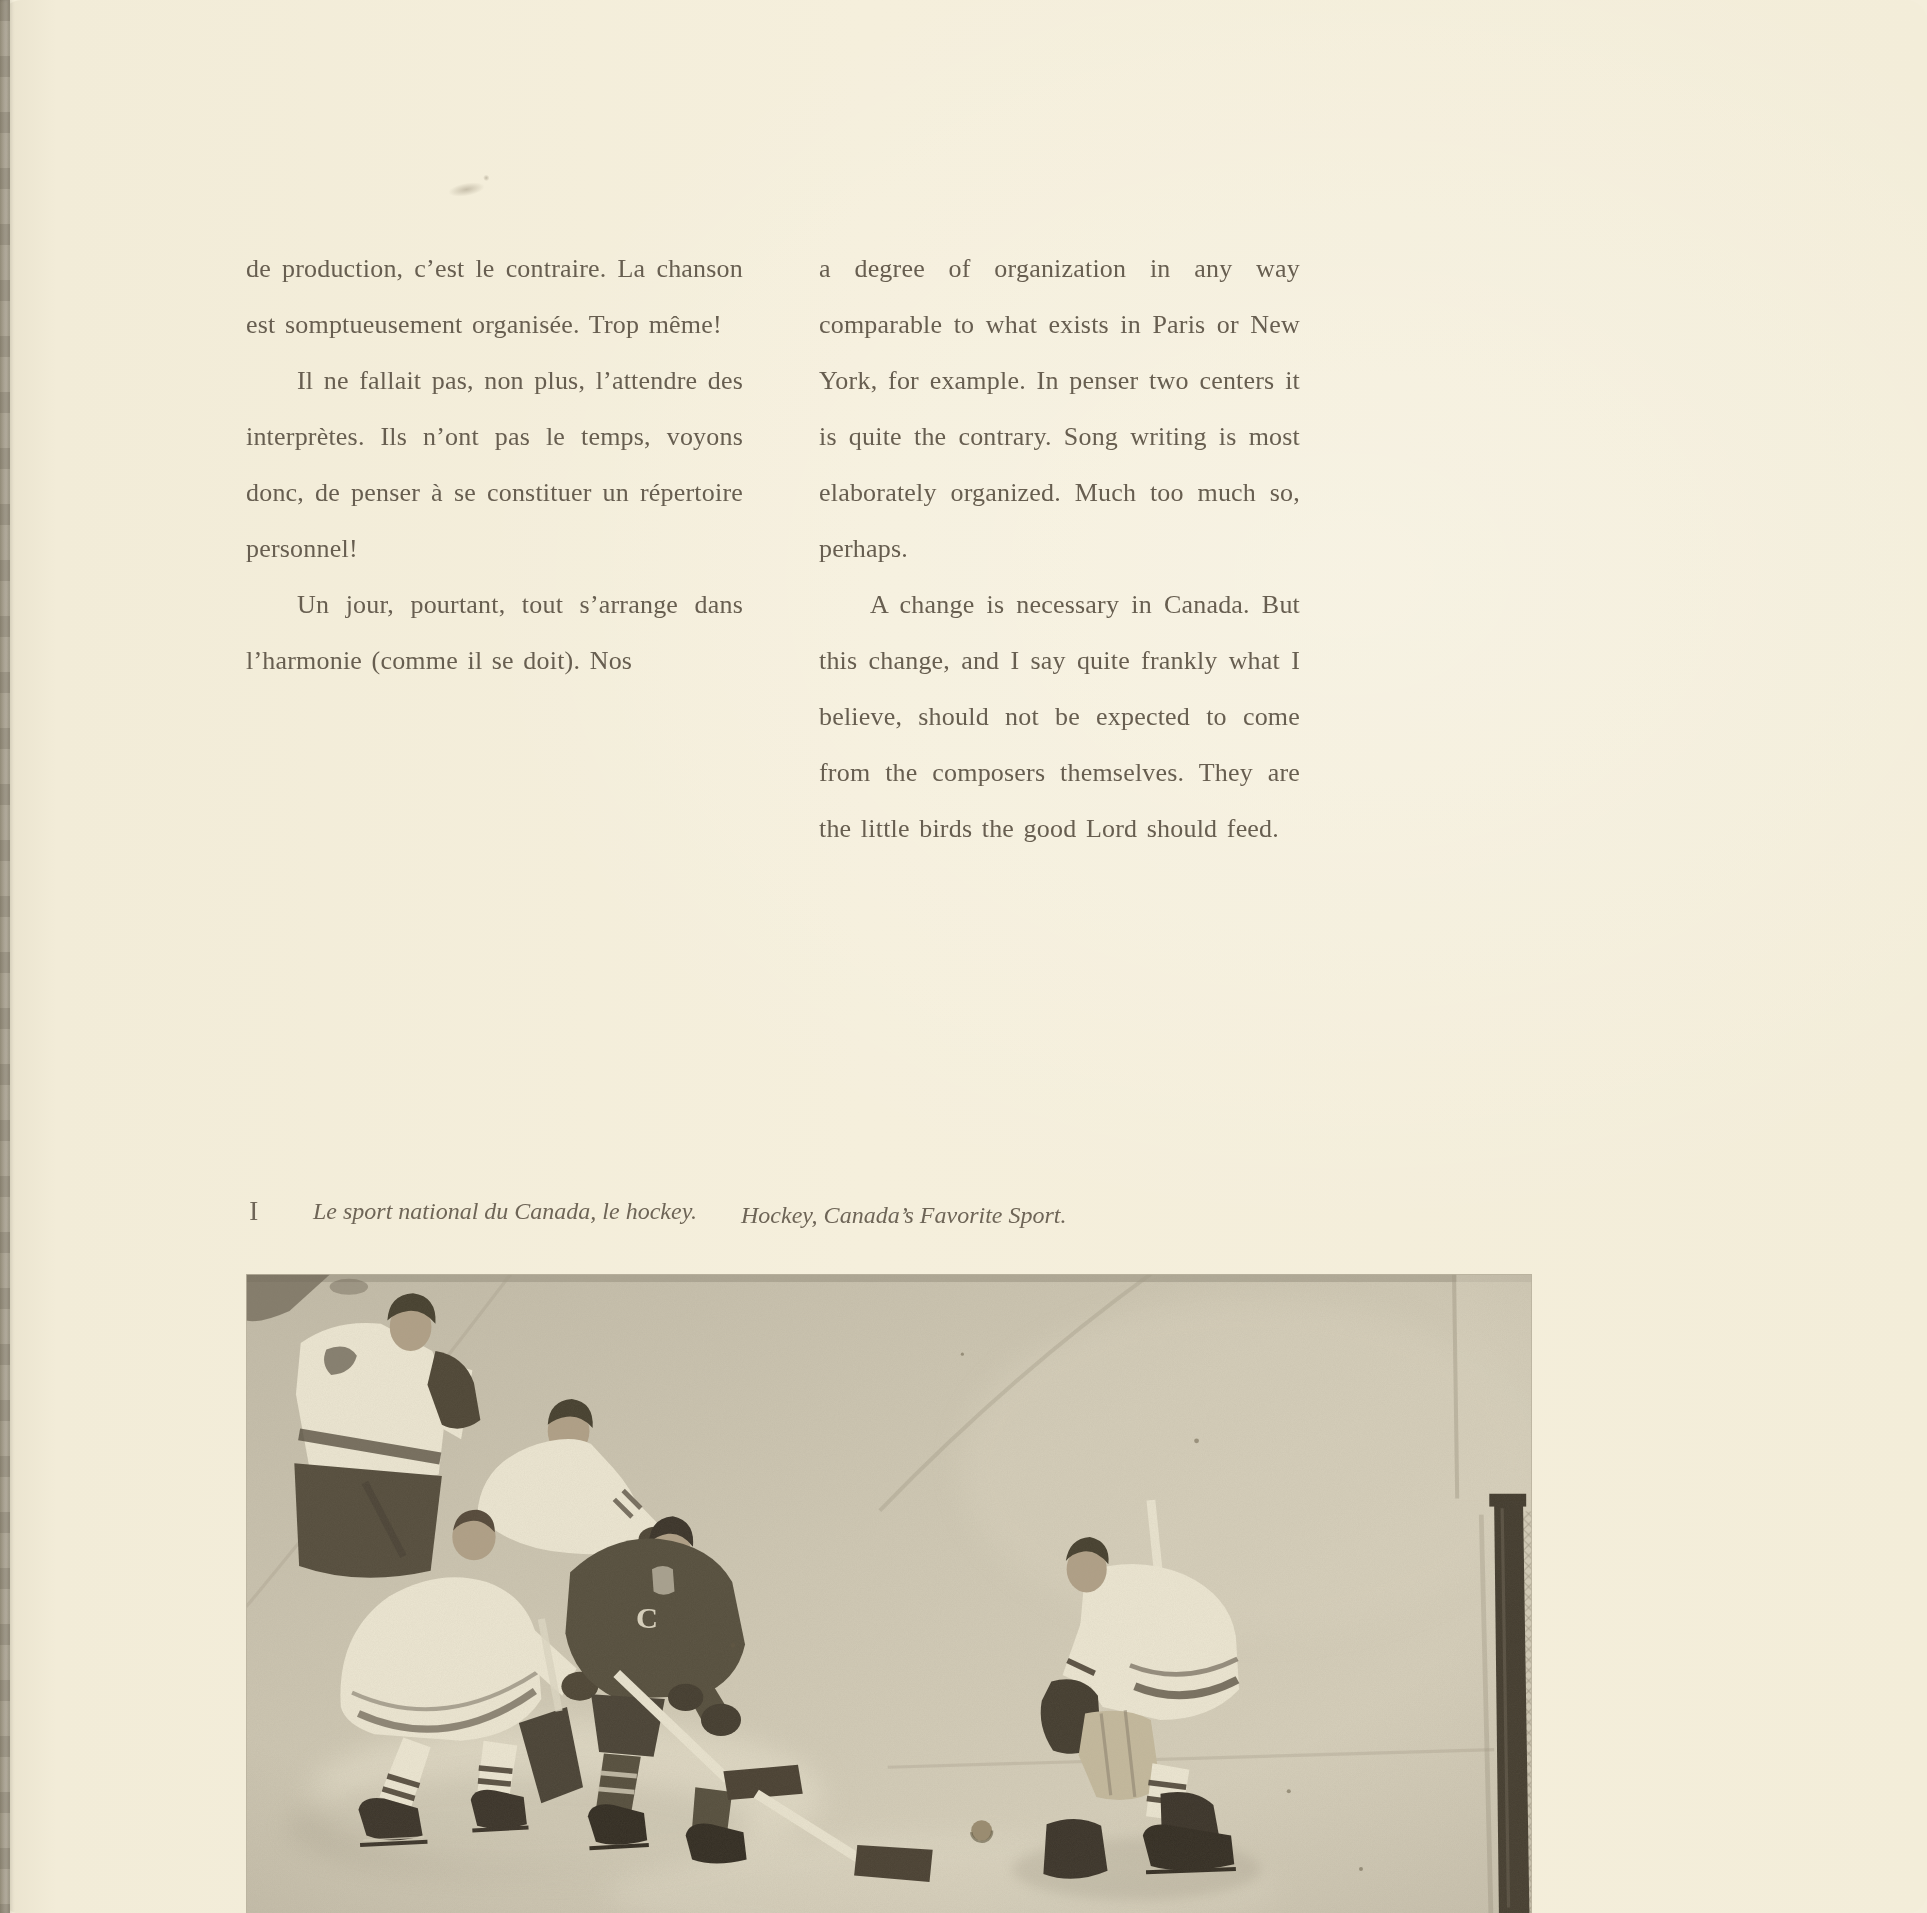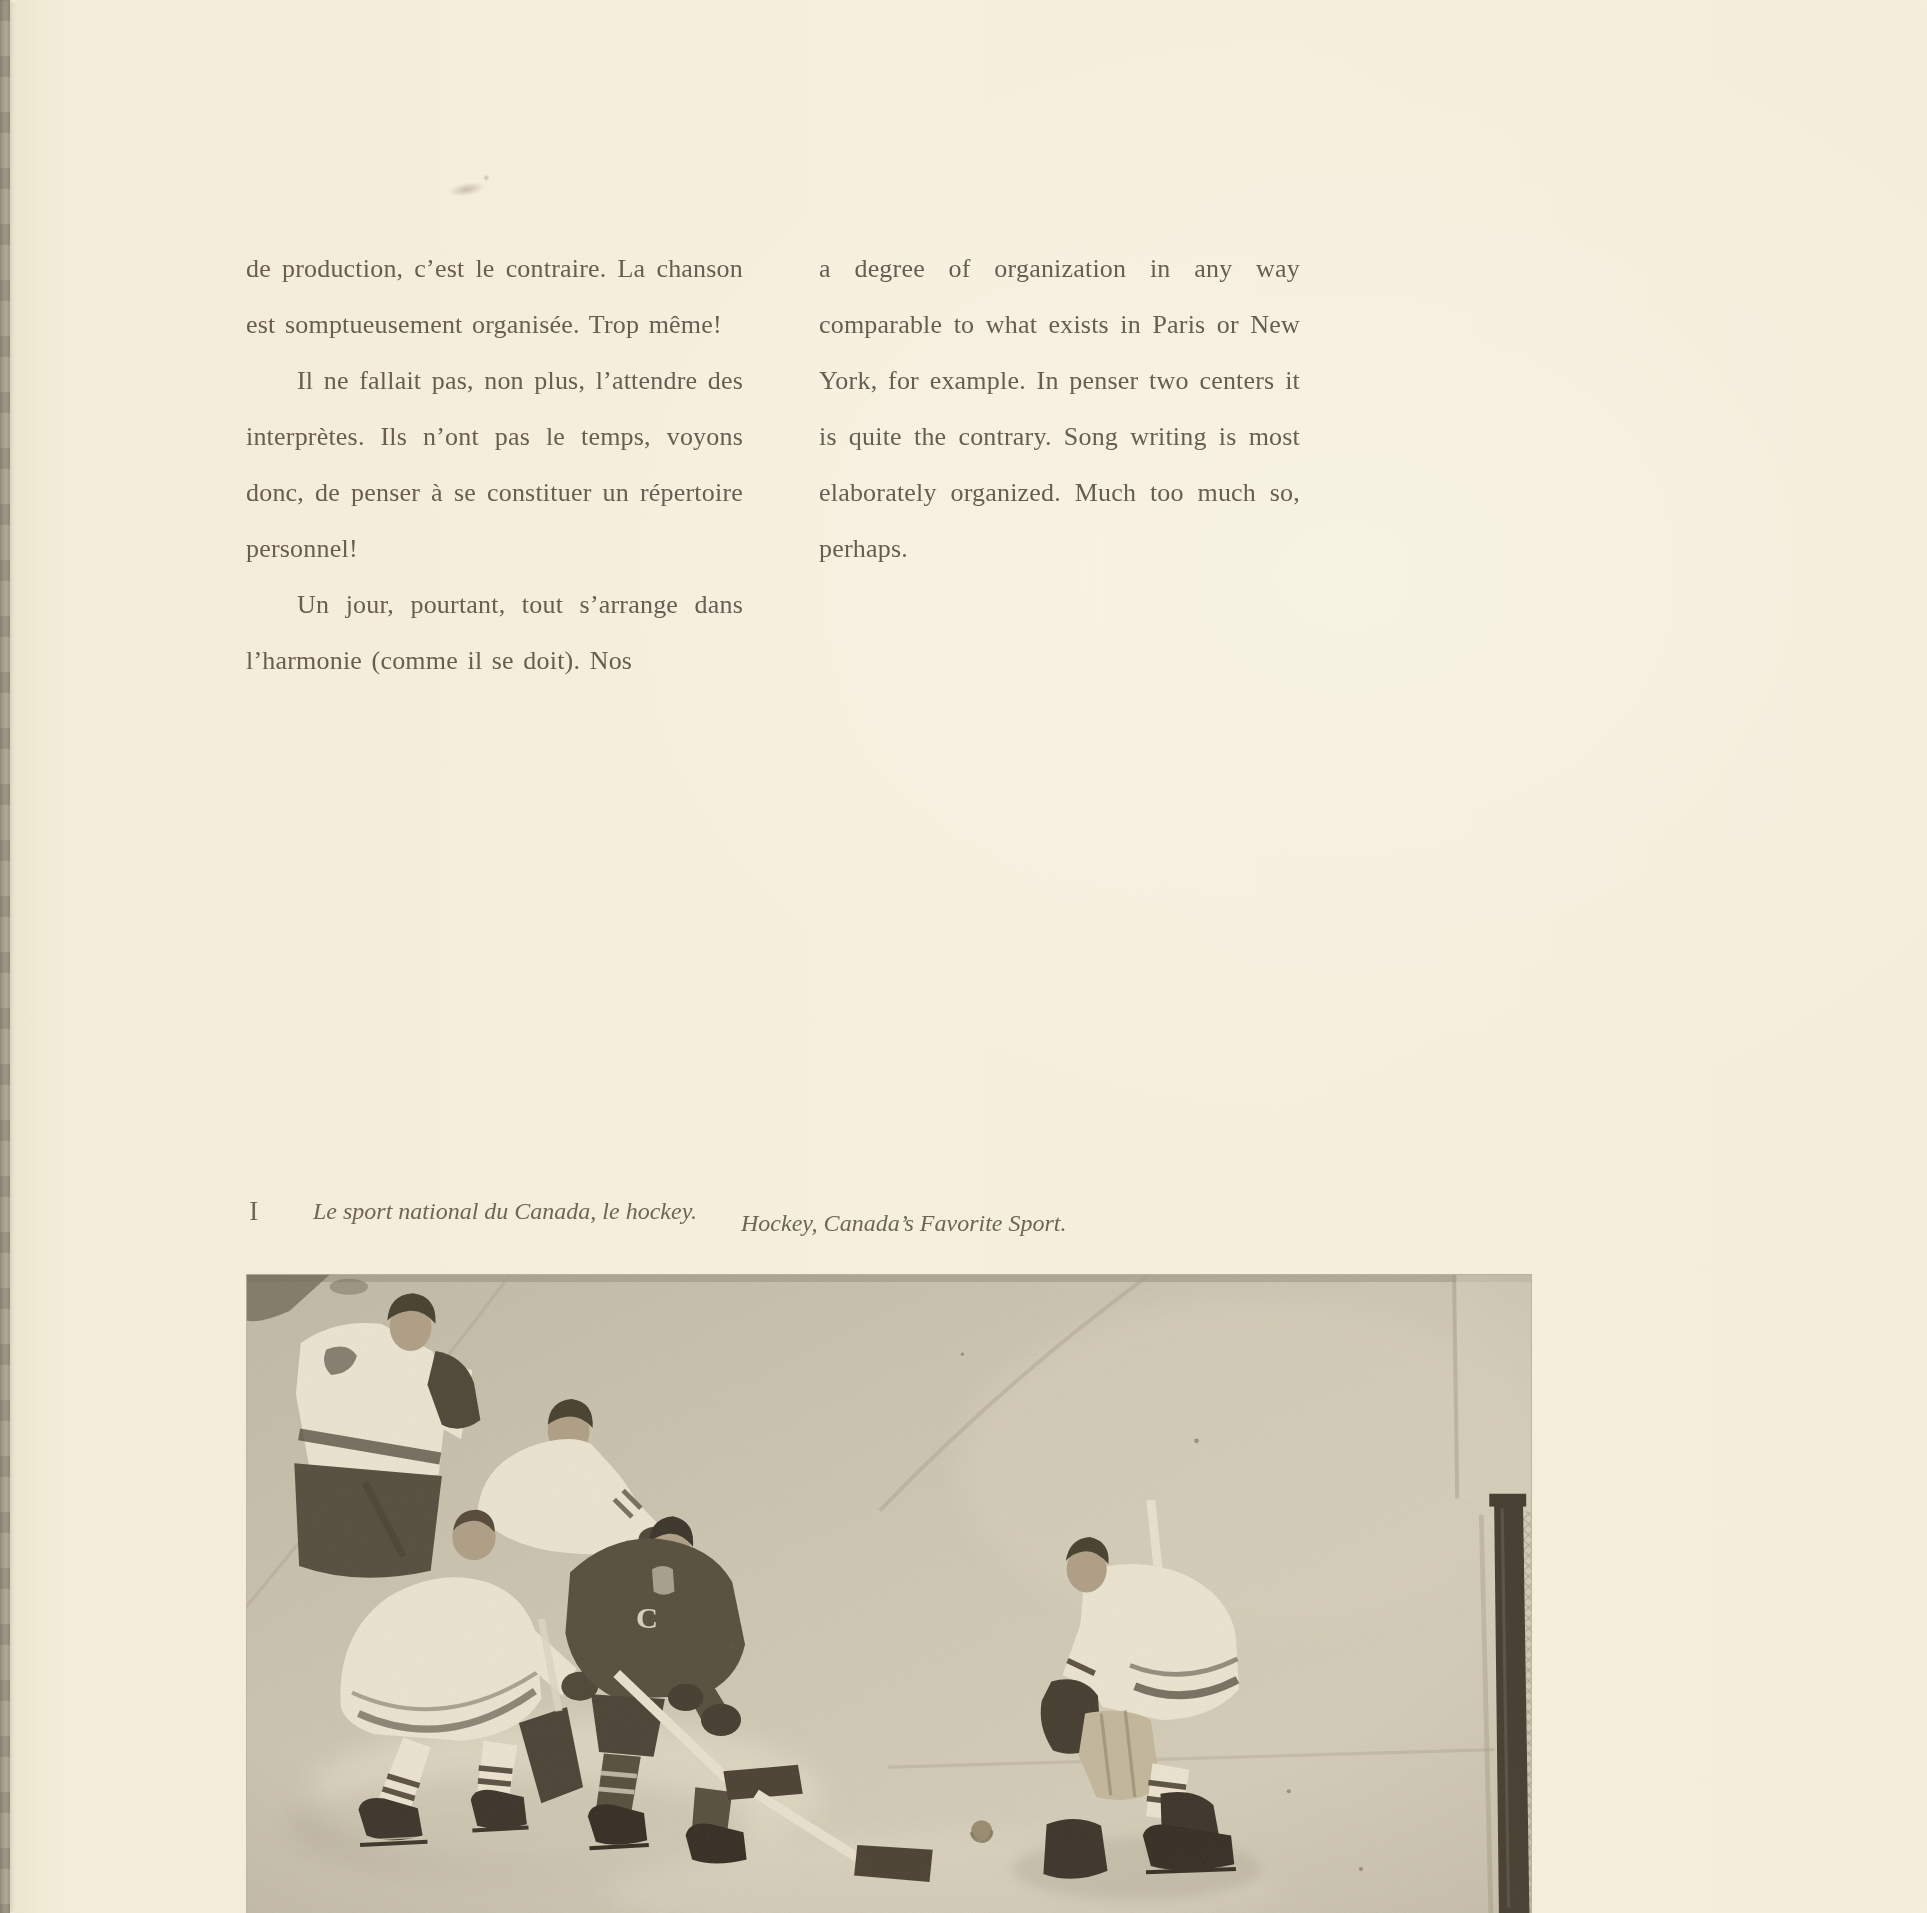--- a/index.html
+++ b/index.html
@@ -50,21 +50,21 @@
   .col p.ind { text-indent: 51px; }
   .caption {
     position: absolute; left: 246px; top: 1198px; width: 1286px; height: 42px;
     color: #6e6557; font-size: 24px;
   }
   .fig-num {
     position: absolute; left: 3.2px; top: -1.6px;
     font-size: 27px; letter-spacing: 0.8px;
   }
   .cap-fr { position: absolute; left: 67px; top: 0; font-style: italic; }
-  .cap-en { position: absolute; left: 495px; top: 12px; font-style: italic; }
+  .cap-en { position: absolute; left: 495px; top: 4px; font-style: italic; }
   figure.photo {
     position: absolute; left: 246px; top: 1274px; width: 1286px; height: 640px;
     margin: 0; padding: 0;
   }
   figure.photo svg { display: block; }
 </style>
 </head>
 <body>
 
 <div class="page">
@@ -73,20 +73,21 @@
   <div class="smudge"></div>
 
   <main class="text-block">
     <section class="col col-fr" lang="fr">
       <p>de production, c’est le contraire. La chanson est somptueusement organisée. Trop même!</p>
       <p class="ind">Il ne fallait pas, non plus, l’attendre des interprètes. Ils n’ont pas le temps, voyons donc, de penser à se constituer un répertoire personnel!</p>
       <p class="ind">Un jour, pourtant, tout s’arrange dans l’harmonie (comme il se doit). Nos</p>
     </section>
     <section class="col col-en" lang="en">
       <p>a degree of organization in any way comparable to what exists in Paris or New York, for example. In penser two centers it is quite the contrary. Song writing is most elaborately organized. Much too much so, perhaps.</p>
+      <p class="ind">A change is necessary in Canada. But this change, and I say quite frankly what I believe, should not be expected to come from the composers themselves. They are the little birds the good Lord should feed.</p>
     </section>
   </main>
 
   <div class="caption">
     <span class="fig-num">I</span>
     <span class="cap-fr" lang="fr">Le sport national du Canada, le hockey.</span>
     <span class="cap-en" lang="en">Hockey, Canada’s Favorite Sport.</span>
   </div>
 
   <figure class="photo">

